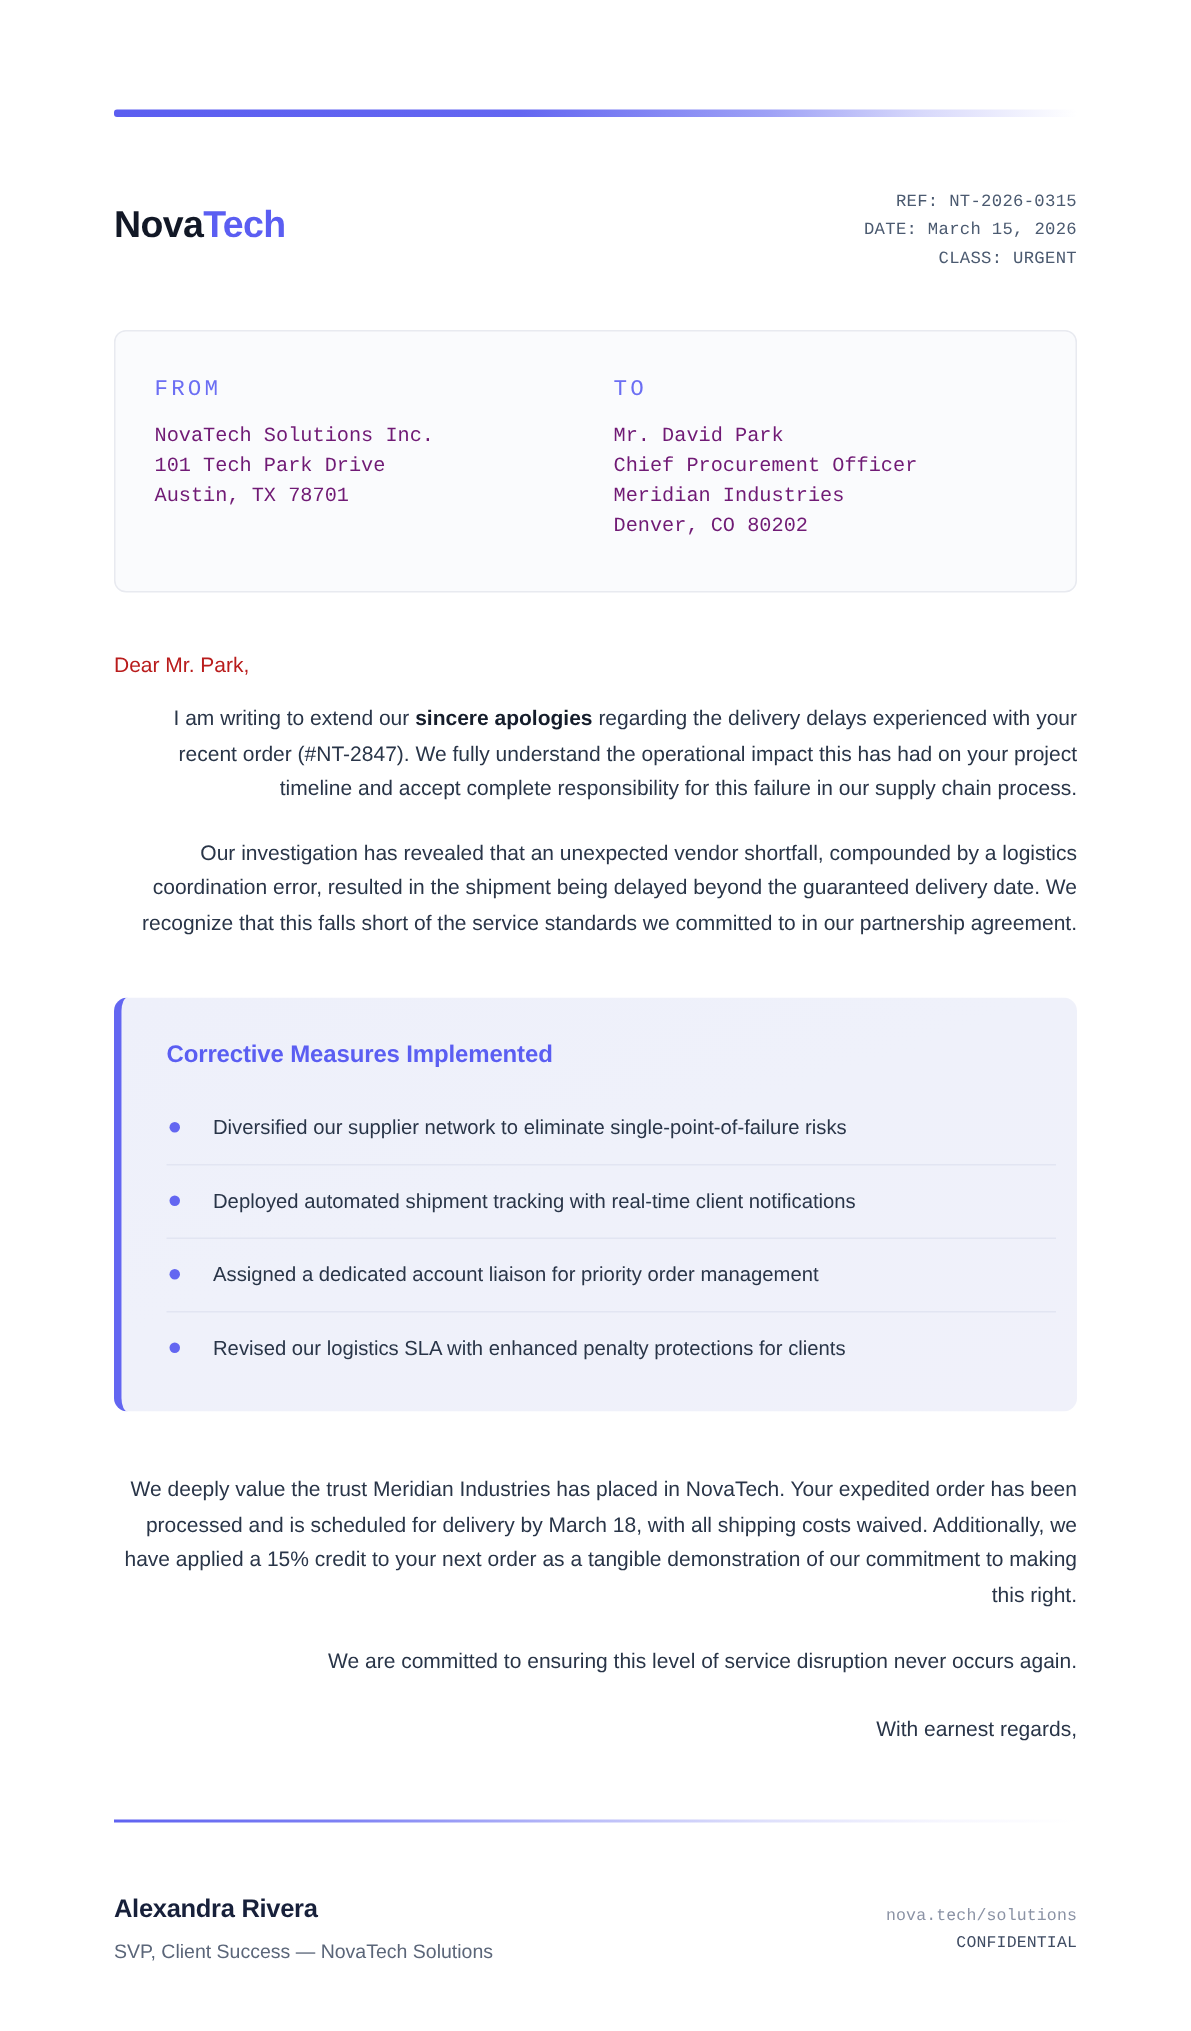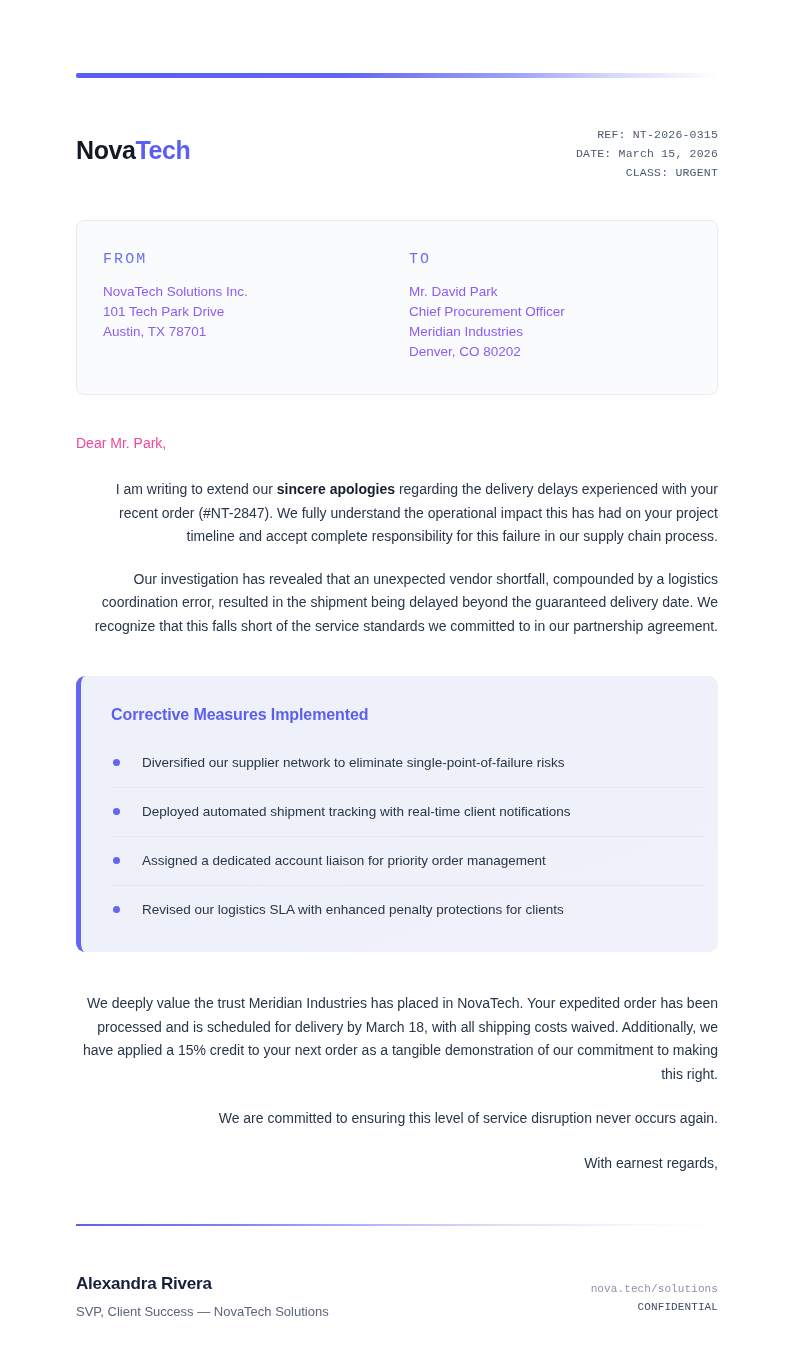--- a/index.html
+++ b/index.html
@@ -75,30 +75,31 @@
   .addr-label {
     font-family: "Liberation Mono", monospace;
     font-size: 15px;
     letter-spacing: 2.1px;
     color: #6b6ef3;
     margin-bottom: 14px;
   }
   .addr-line {
     font-size: 13.5px;
     line-height: 20px;
-    color: #8b5cf6;
+    color: #701a75;
+    font-family: Liberation Mono, monospace;
   }
 
   
   .body-copy { margin-top: 40px; }
 
   .salutation {
     font-size: 14px;
-    color: #ec4899;
-    margin-bottom: 27px;
+    color: #b91c1c;
+    margin-bottom: 16px;
   }
 
   p.para {
     font-size: 14px;
     line-height: 23.5px;
     color: #293548;
     margin-bottom: 19px;
     text-align: right;
   }
   p.para:last-child { margin-bottom: 0; }

